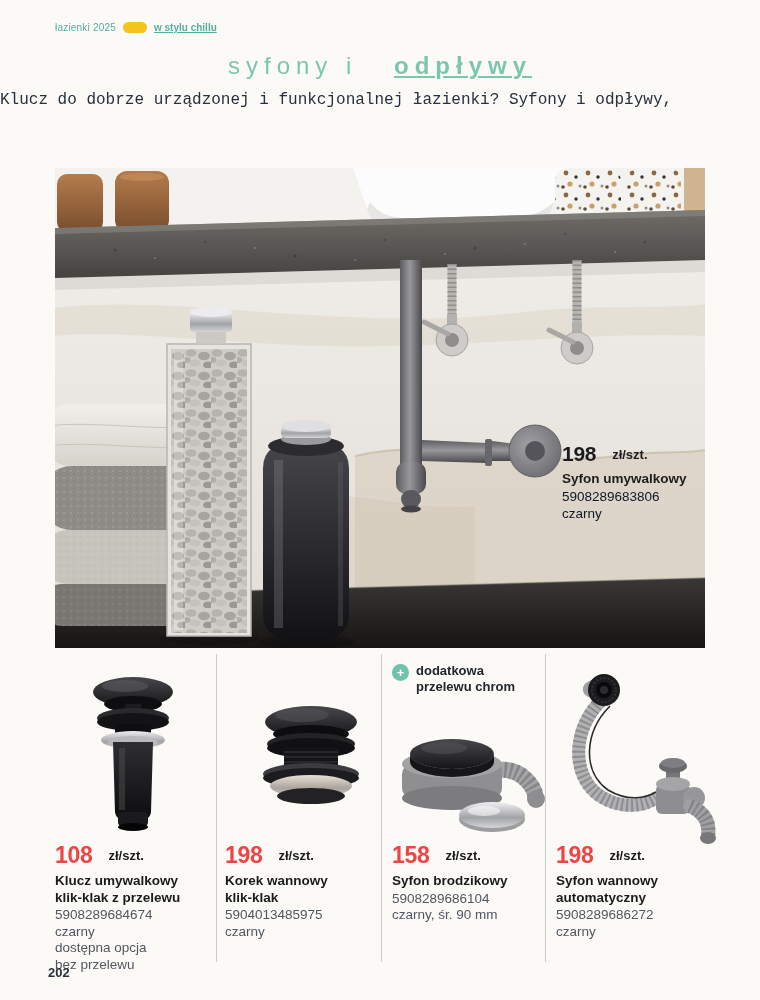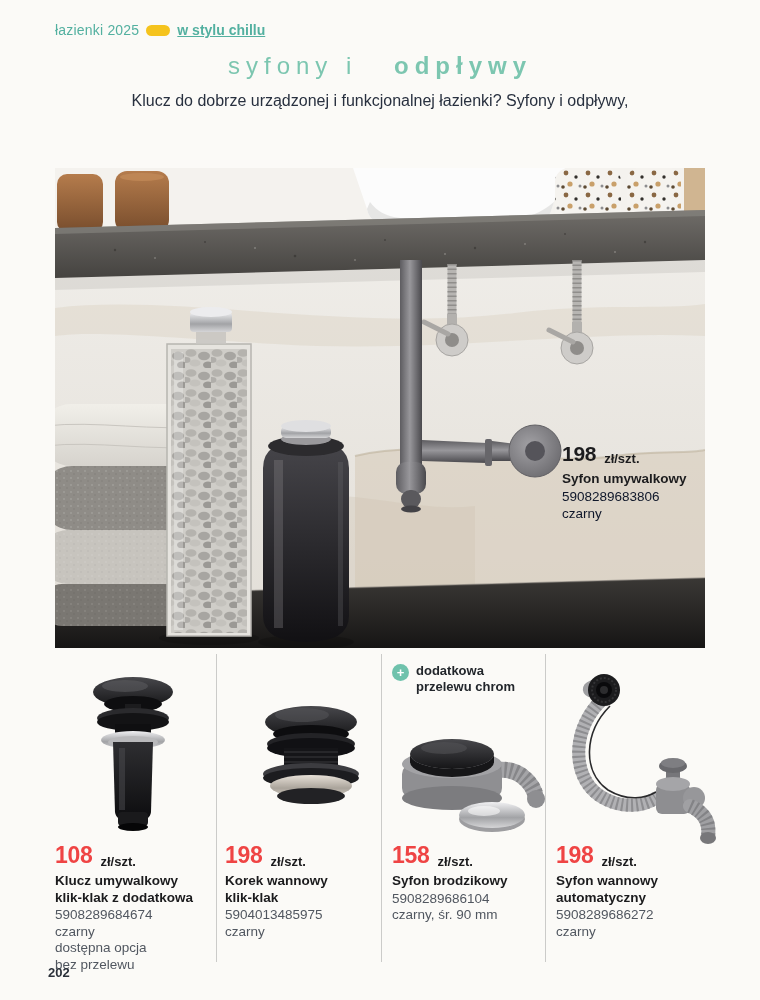--- a/index.html
+++ b/index.html
@@ -1,40 +1,40 @@
 <!DOCTYPE html>
 <html><head>
 <meta charset="utf-8">
 <style>
   html,body{margin:0;padding:0;}
   body{width:760px;height:1000px;background:#fbfaf7;font-family:"Liberation Sans",sans-serif;
        -webkit-font-smoothing:antialiased;}
   .page{position:relative;width:760px;height:1000px;overflow:hidden;}
 
   
-  .hdr{position:absolute;left:55px;top:22px;display:flex;align-items:center;font-size:14px;color:#53b0a0;}
+  .hdr{position:absolute;left:55px;top:22px;display:flex;align-items:center;font-size:10px;color:#53b0a0;}
   .hdr .cat{font-weight:normal;letter-spacing:.2px;}
   .pill{display:inline-block;width:24px;height:11px;border-radius:6px;background:#f5c31d;margin:0 7px;}
   .hdr .tag{font-weight:bold;text-decoration:underline;}
 
   
   .heading{position:absolute;left:0;top:52px;width:760px;text-align:center;
            font-size:24px;letter-spacing:6px;color:#7cc6b0;white-space:nowrap;}
   .heading .lite{font-weight:normal;}
-  .heading .bold{font-weight:bold;margin-left:24px;}
+  .heading .bold{font-weight:bold;margin-left:24px;text-decoration:underline;}
 
   
-  .intro{position:absolute;left:0;top:89px;width:760px;text-align:center;
-         font-size:16px;line-height:23px;color:#28303f;}
+  .intro{position:absolute;left:0;top:89px;width:760px;text-align:left;
+         font-size:16px;line-height:23px;color:#28303f;font-family:Liberation Mono, monospace;}
 
   
   .hero{position:absolute;left:55px;top:168px;width:650px;height:480px;background:#e9e6e0;overflow:hidden;}
   .hero svg{display:block;}
   .hero-overlay{position:absolute;left:507px;top:274px;width:145px;color:#1c1c1e;}
-  .price-row{display:flex;align-items:flex-end;gap:8px;}
+  .price-row{display:flex;align-items:center;gap:16px;}
   .hero-overlay .price{font-size:21px;font-weight:bold;letter-spacing:-.3px;}
   .hero-overlay .unit{font-size:13px;font-weight:bold;}
   .hero-overlay .pname{font-size:13.5px;font-weight:bold;margin-top:5px;}
   .hero-overlay .ean,.hero-overlay .detail{font-size:13.5px;color:#0f172a;line-height:17px;}
   .hero-overlay .ean{margin-top:2px;}
 
   
   .vdiv{position:absolute;top:654px;height:308px;width:1px;background:#cbcbc9;}
   .vdiv.d1{left:216px;} .vdiv.d2{left:381px;} .vdiv.d3{left:545px;}
 
@@ -379,21 +379,21 @@
       </g>
     </svg>
   </div>
 
   <div class="ptext t1">
     <div class="price-row">
       <span class="price">108</span>
       <span class="unit">zł/szt.</span>
     </div>
     <div class="pname">Klucz umywalkowy</div>
-    <div class="pname">klik-klak z dodatkowa</div>
+    <div class="pname">klik-klak z przelewu</div>
     <div class="ean">5908289684674</div>
     <div class="detail">czarny</div>
     <div class="detail">dostępna opcja</div>
     <div class="detail">bez przelewu</div>
   </div>
 
   <div class="ptext t2">
     <div class="price-row">
       <span class="price">198</span>
       <span class="unit">zł/szt.</span>

